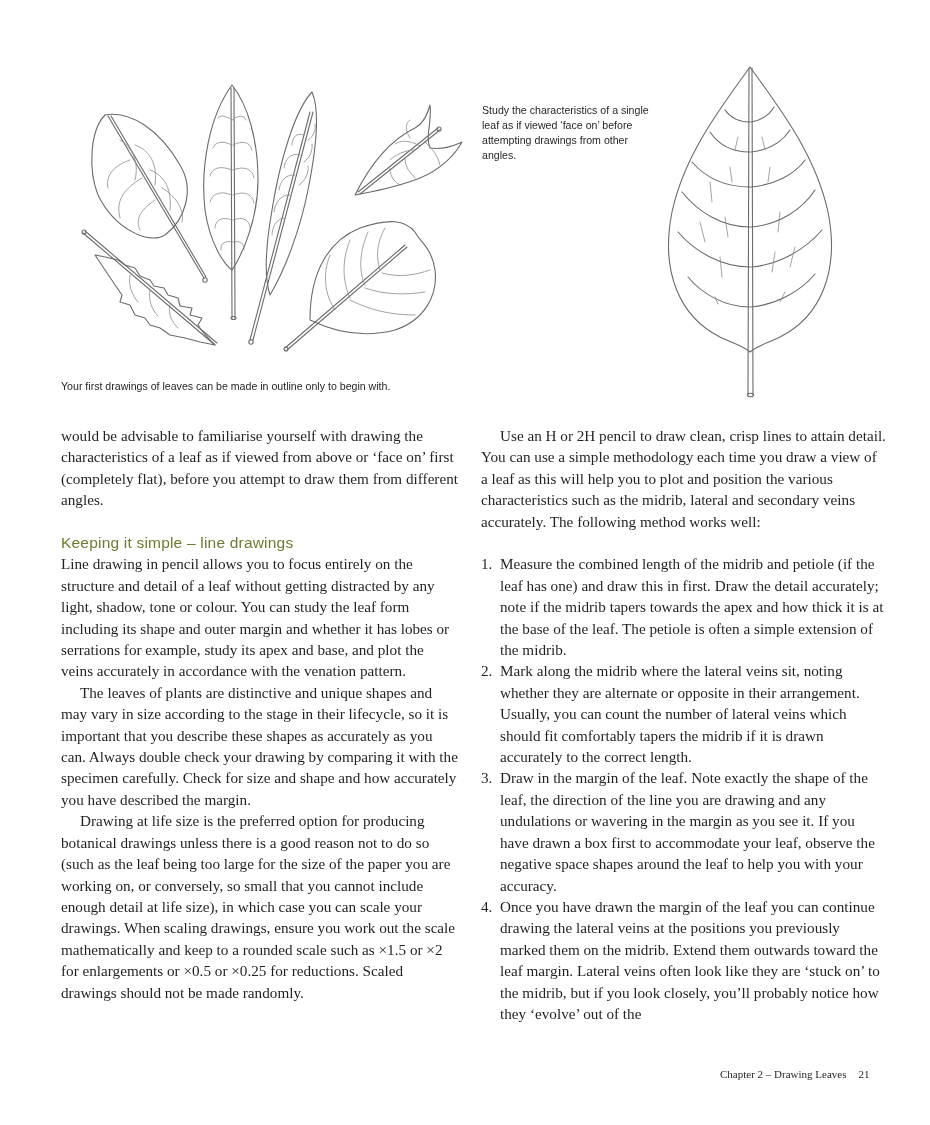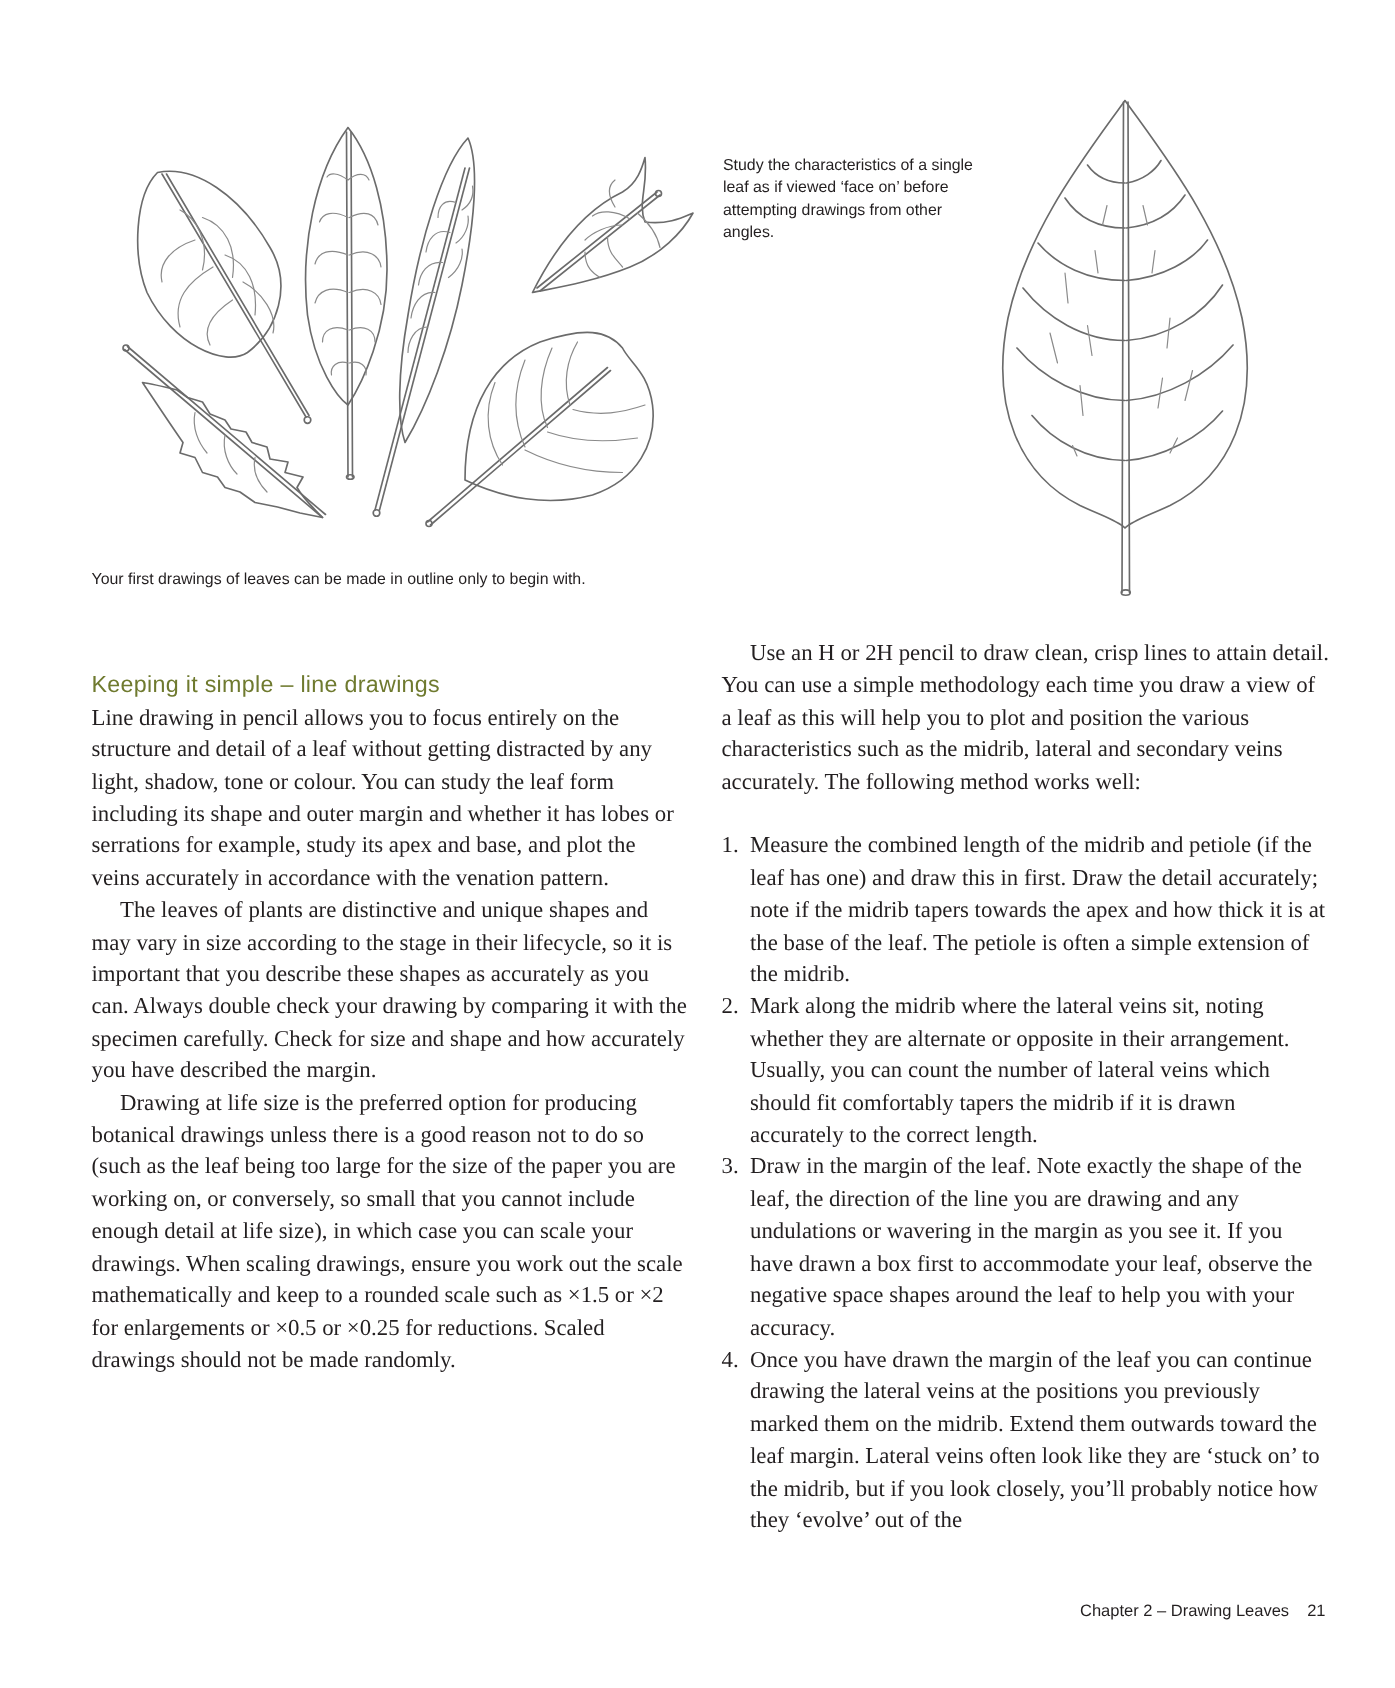--- a/index.html
+++ b/index.html
@@ -16,21 +16,21 @@
   .col-right { left: 481px; width: 405px; }
   .col p { margin: 0; }
   .indent { text-indent: 19px; }
   .gap { height: 21.4px; }
   .heading { font-family: "Liberation Sans", sans-serif; font-weight: normal; color: #6f7a2f; font-size: 15.5px; line-height: 21.4px; margin: 0; letter-spacing: 0.2px; }
 
   ol.steps { margin: 0; padding: 0; list-style: none; }
   ol.steps li { position: relative; padding-left: 19px; }
   ol.steps .num { position: absolute; left: 0; top: 0; }
 
-  .footer { position: absolute; top: 1068px; left: 720px; font-family: Liberation Sans, sans-serif; font-size: 11px; color: #231f20; white-space: nowrap; }
+  .footer { position: absolute; top: 1068px; left: 720px; font-family: Liberation Serif, serif; font-size: 11px; color: #231f20; white-space: nowrap; }
   .footer .page { margin-left: 12px; }
 
   svg .ln { fill: none; stroke: #6b6b6b; stroke-width: 1.1; stroke-linecap: round; stroke-linejoin: round; }
   svg .ln2 { fill: none; stroke: #8a8a8a; stroke-width: 0.8; stroke-linecap: round; }
 </style>
 </head>
 <body>
 
 <svg class="figure-left" viewBox="0 0 410 290">
 
@@ -129,20 +129,21 @@
     <path class="ln" d="M100,205 C72,205 45,190 28,170 M101,205 C128,203 155,188 172,168"></path>
     <path class="ln" d="M100,245 C75,245 52,232 38,215 M101,245 C125,243 150,230 165,212"></path>
     <path class="ln2" d="M60,120 L62,140 M75,155 L78,175 M50,160 L55,180 M70,195 L72,215 M130,150 L128,170 M145,185 L140,205 M125,190 L122,210 M135,230 L130,240 M65,235 L68,242"></path>
     <path class="ln2" d="M88,75 L85,88 M112,75 L115,88 M80,105 L82,120 M120,105 L118,120"></path>
   </g>
 </svg>
 
 <div class="caption caption-left">Your first drawings of leaves can be made in outline only to begin with.</div>
 
 <div class="col col-left">
+  <p>would be advisable to familiarise yourself with drawing the characteristics of a leaf as if viewed from above or ‘face on’ first (completely flat), before you attempt to draw them from different angles.</p>
   <div class="gap"></div>
   <h2 class="heading">Keeping it simple – line drawings</h2>
   <p>Line drawing in pencil allows you to focus entirely on the structure and detail of a leaf without getting distracted by any light, shadow, tone or colour. You can study the leaf form including its shape and outer margin and whether it has lobes or serrations for example, study its apex and base, and plot the veins accurately in accordance with the venation pattern.</p>
   <p class="indent">The leaves of plants are distinctive and unique shapes and may vary in size according to the stage in their lifecycle, so it is important that you describe these shapes as accurately as you can. Always double check your drawing by comparing it with the specimen carefully. Check for size and shape and how accurately you have described the margin.</p>
   <p class="indent">Drawing at life size is the preferred option for producing botanical drawings unless there is a good reason not to do so (such as the leaf being too large for the size of the paper you are working on, or conversely, so small that you cannot include enough detail at life size), in which case you can scale your drawings. When scaling drawings, ensure you work out the scale mathematically and keep to a rounded scale such as ×1.5 or ×2 for enlargements or ×0.5 or ×0.25 for reductions. Scaled drawings should not be made randomly.</p>
 </div>
 
 <div class="col col-right">
   <p class="indent">Use an H or 2H pencil to draw clean, crisp lines to attain detail. You can use a simple methodology each time you draw a view of a leaf as this will help you to plot and position the various characteristics such as the midrib, lateral and secondary veins accurately. The following method works well:</p>
   <div class="gap"></div>

